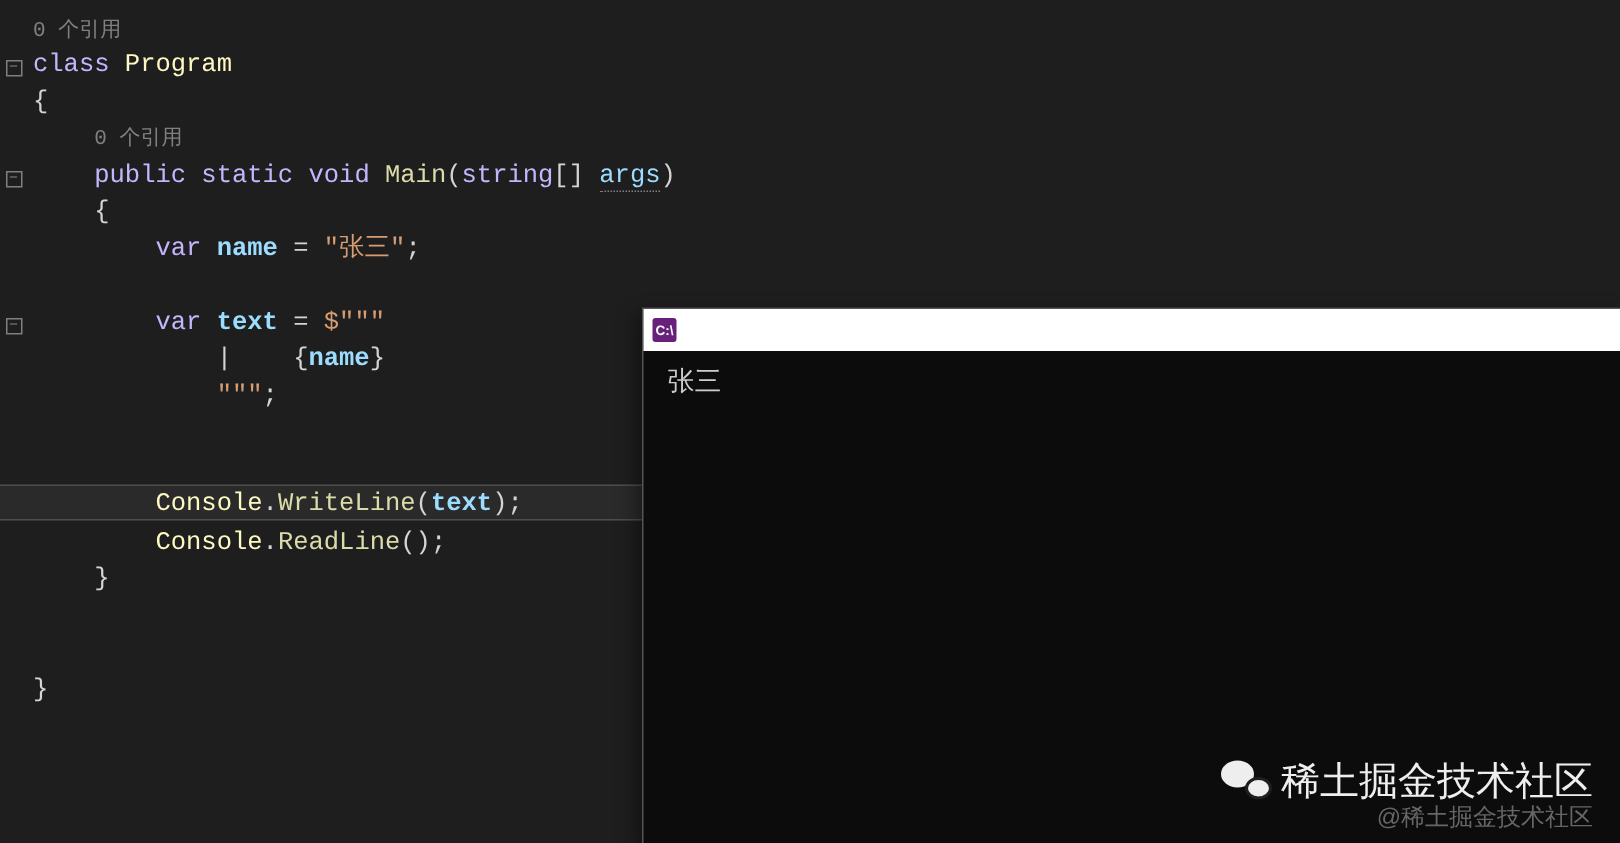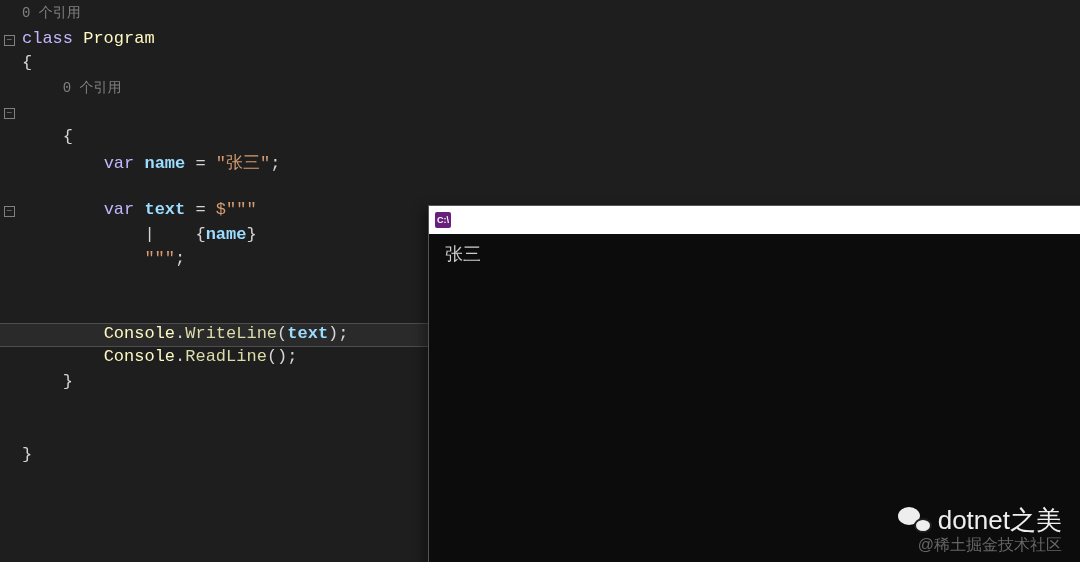--- a/index.html
+++ b/index.html
@@ -14,21 +14,21 @@
     }
     .editor {
       position: absolute;
       left: 0; top: 0; right: 0; bottom: 0;
       background: #1e1e1e;
       color: #d4d4d4;
       padding-top: 4px;
     }
     .line {
       display: flex;
-      align-items: flex-start;
+      align-items: flex-end;
       height: 24.5px;
       white-space: pre;
     }
     .gutter {
       width: 18px;
       flex-shrink: 0;
       text-align: center;
       color: #808080;
       position: relative;
     }
@@ -175,20 +175,21 @@
   <div class="line">
     <span class="gutter"><span class="vline"></span></span>
     <span class="code brace">{</span>
   </div>
   <div class="line">
     <span class="gutter"><span class="vline"></span></span>
     <span class="code">    <span class="ref-hint">0 个引用</span></span>
   </div>
   <div class="line">
     <span class="gutter"><span class="fold-box">−</span></span>
+    <span class="code">    <span class="kw">public</span> <span class="kw">static</span> <span class="kw">void</span> <span class="method">Main</span><span class="punc">(</span><span class="kw">string</span><span class="punc">[]</span> <span class="param dotted">args</span><span class="punc">)</span></span>
   </div>
   <div class="line">
     <span class="gutter"><span class="vline"></span></span>
     <span class="code">    <span class="brace">{</span></span>
   </div>
   <div class="line">
     <span class="gutter"><span class="vline"></span></span>
     <span class="code">        <span class="kw">var</span> <span class="local">name</span><span class="punc"> = </span><span class="str">"张三"</span><span class="punc">;</span></span>
   </div>
   <div class="line">
@@ -246,15 +247,15 @@
     <span class="title-icon">C:\</span>
   </div>
   <div class="console-body">    张三</div>
 </div>
 
 <div class="watermark">
   <span class="wechat-icon">
     <span class="b1"></span>
       <span class="b2"></span>
   </span>
-  <span>dotnet之美</span>
+  <span>稀土掘金技术社区</span>
 </div>
 <div class="sub-watermark">@稀土掘金技术社区</div>
 
 </body></html>

